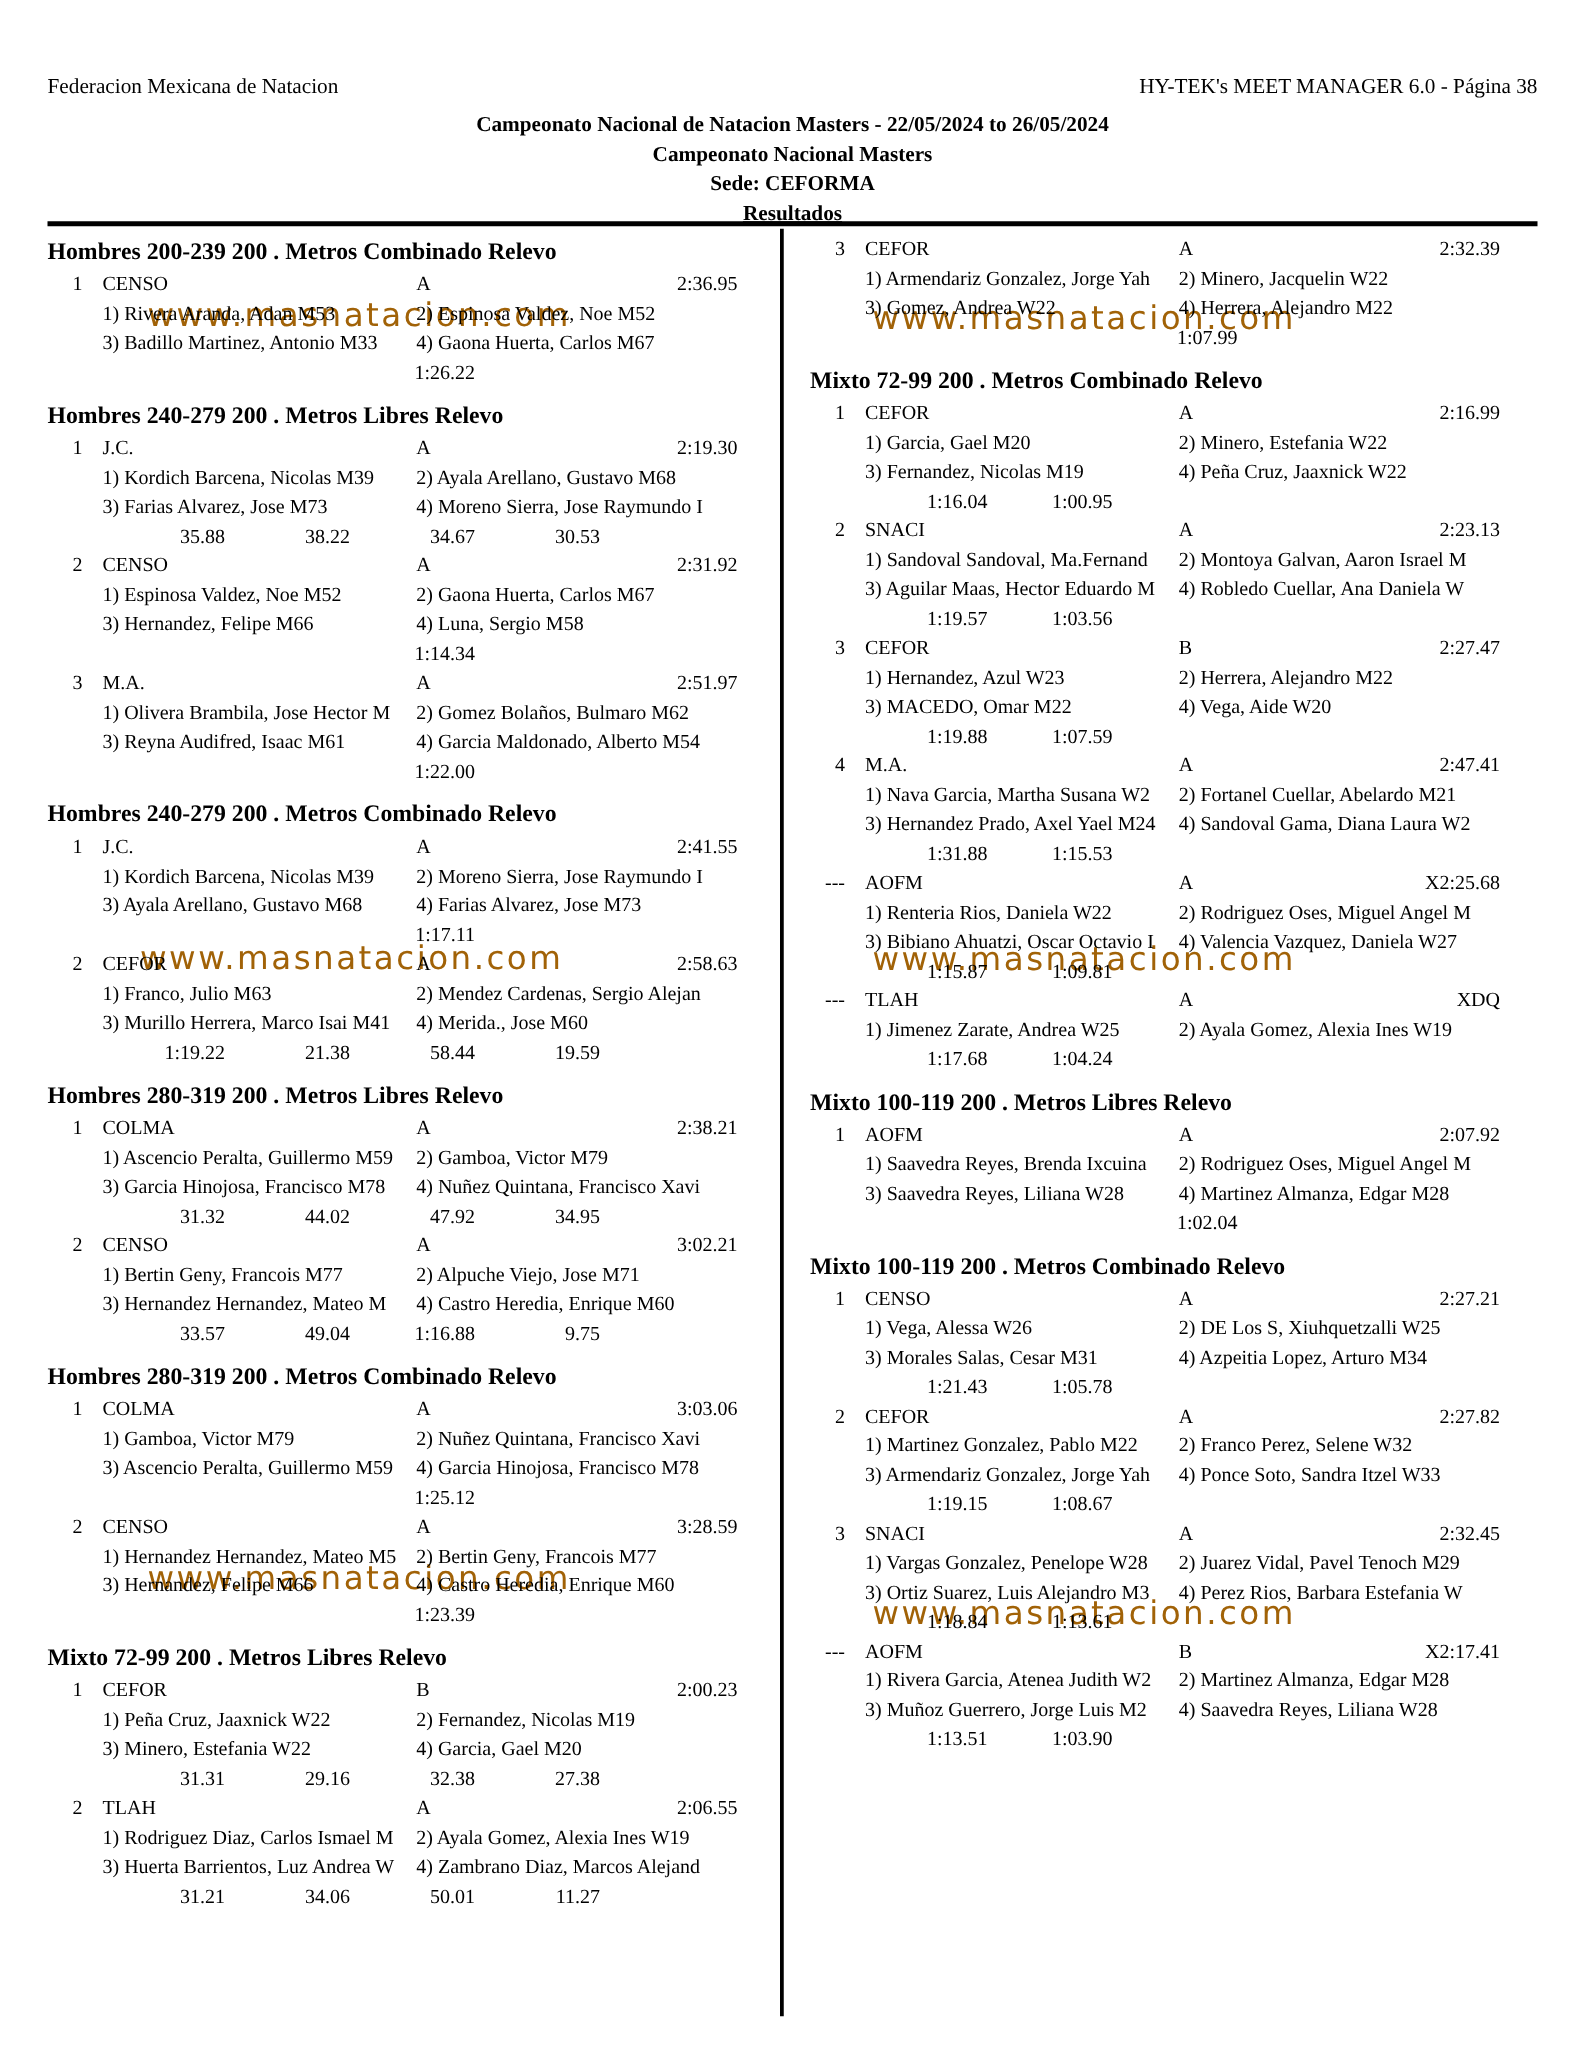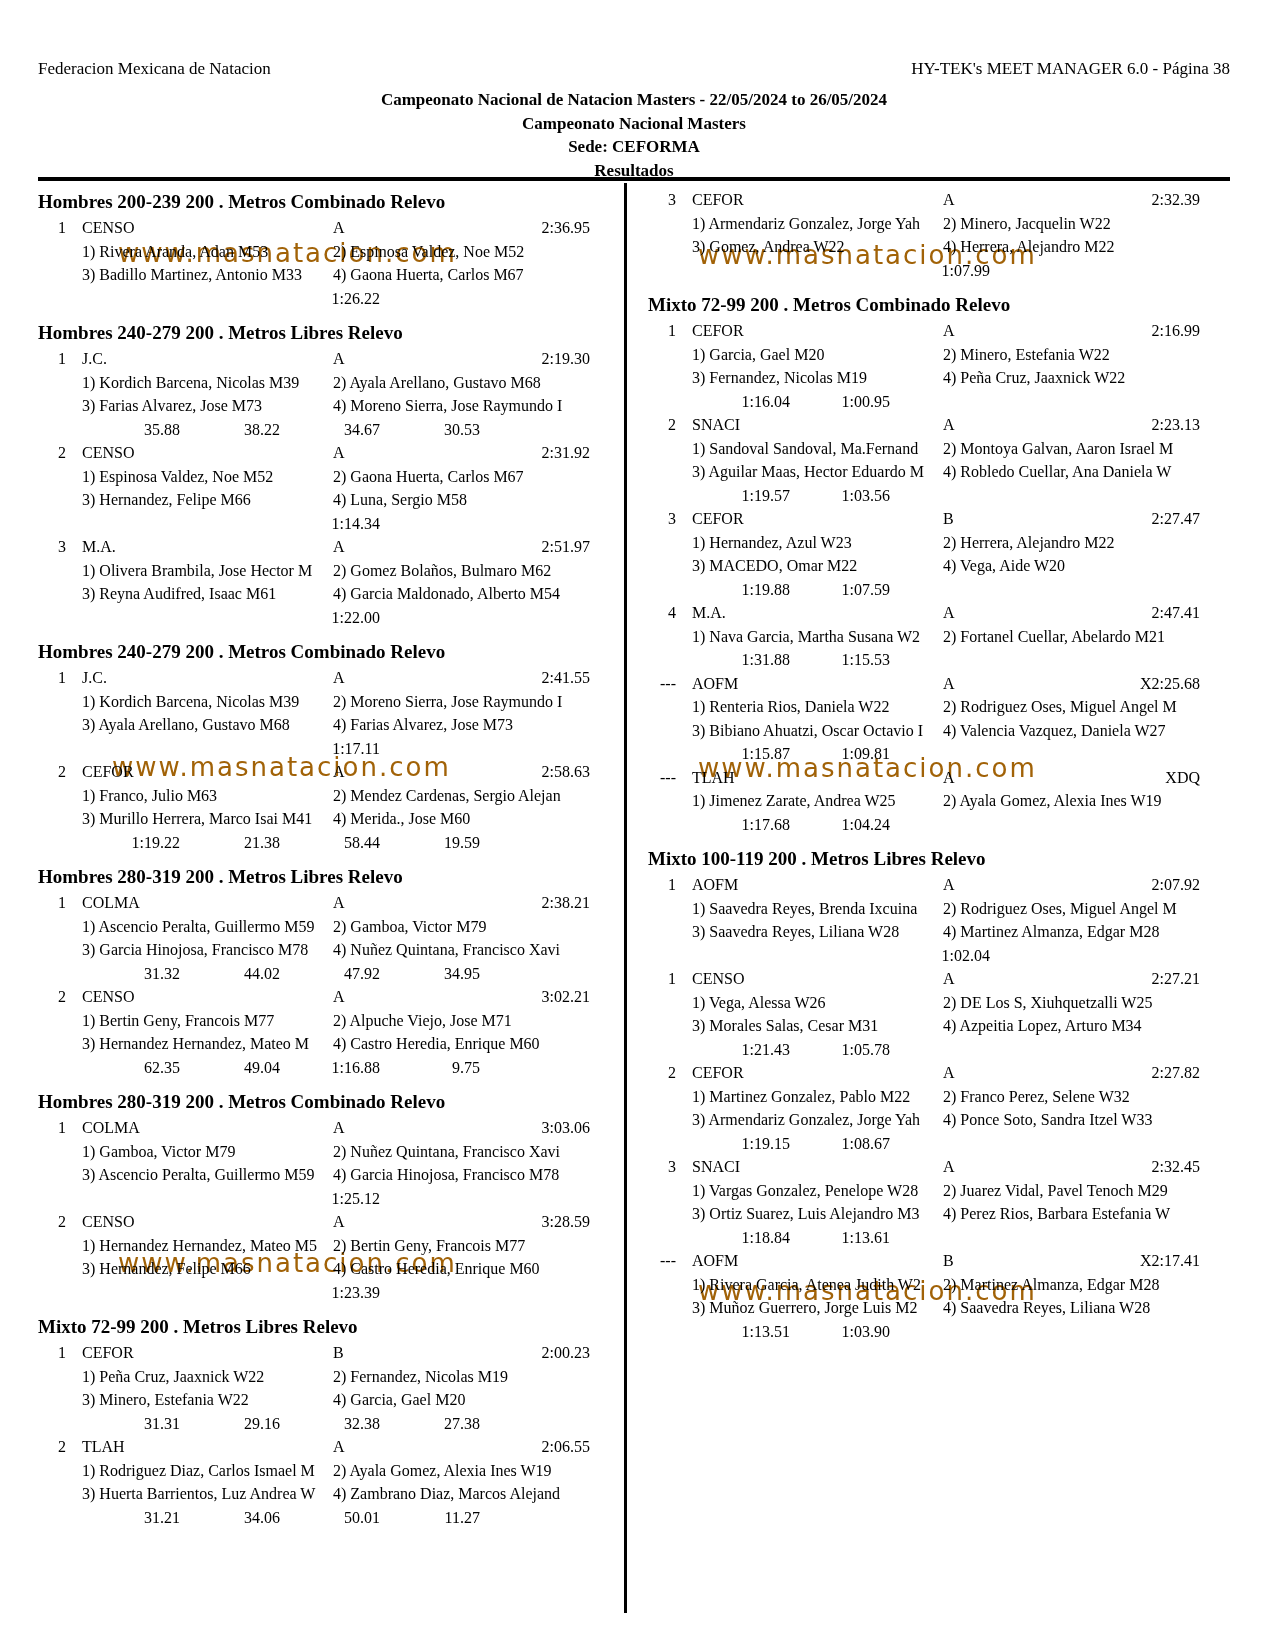--- a/index.html
+++ b/index.html
@@ -254,21 +254,21 @@
       </div>
       <div class="srow">
         <span class="sw sw1">1) Bertin Geny, Francois M77</span>
         <span class="sw sw2">2) Alpuche Viejo, Jose M71</span>
       </div>
       <div class="srow">
         <span class="sw sw1">3) Hernandez Hernandez, Mateo M</span>
         <span class="sw sw2">4) Castro Heredia, Enrique M60</span>
       </div>
       <div class="splits">
-        <span class="scell">62.35</span>
+        <span class="scell">33.57</span>
         <span class="scell">49.04</span>
         <span class="scell">1:16.88</span>
         <span class="scell">9.75</span>
       </div>
     </div>
   </div>
     </section>
 
     <section>
       <div class="sec-title">Hombres 280-319 200 . Metros Combinado Relevo</div>
@@ -477,20 +477,24 @@
       <div class="ehead">
         <span class="rank">4</span>
         <span class="team">M.A.</span>
         <span class="relay">A</span>
         <span class="time">2:47.41</span>
       </div>
       <div class="srow">
         <span class="sw sw1">1) Nava Garcia, Martha Susana W2</span>
         <span class="sw sw2">2) Fortanel Cuellar, Abelardo M21</span>
       </div>
+      <div class="srow">
+        <span class="sw sw1">3) Hernandez Prado, Axel Yael M24</span>
+        <span class="sw sw2">4) Sandoval Gama, Diana Laura W2</span>
+      </div>
       <div class="splits">
         <span class="scell">1:31.88</span>
         <span class="scell">1:15.53</span>
         <span class="scell"></span>
         <span class="scell"></span>
       </div>
     </div>
 
     <div class="entry">
       <div class="ehead">
@@ -558,20 +562,21 @@
         <span class="scell"></span>
         <span class="scell"></span>
         <span class="scell">1:02.04</span>
         <span class="scell"></span>
       </div>
     </div>
   </div>
     </section>
 
     <section>
+      <div class="sec-title">Mixto 100-119 200 . Metros Combinado Relevo</div>
       <div class="sec-body">
     <div class="entry">
       <div class="ehead">
         <span class="rank">1</span>
         <span class="team">CENSO</span>
         <span class="relay">A</span>
         <span class="time">2:27.21</span>
       </div>
       <div class="srow">
         <span class="sw sw1">1) Vega, Alessa W26</span>

